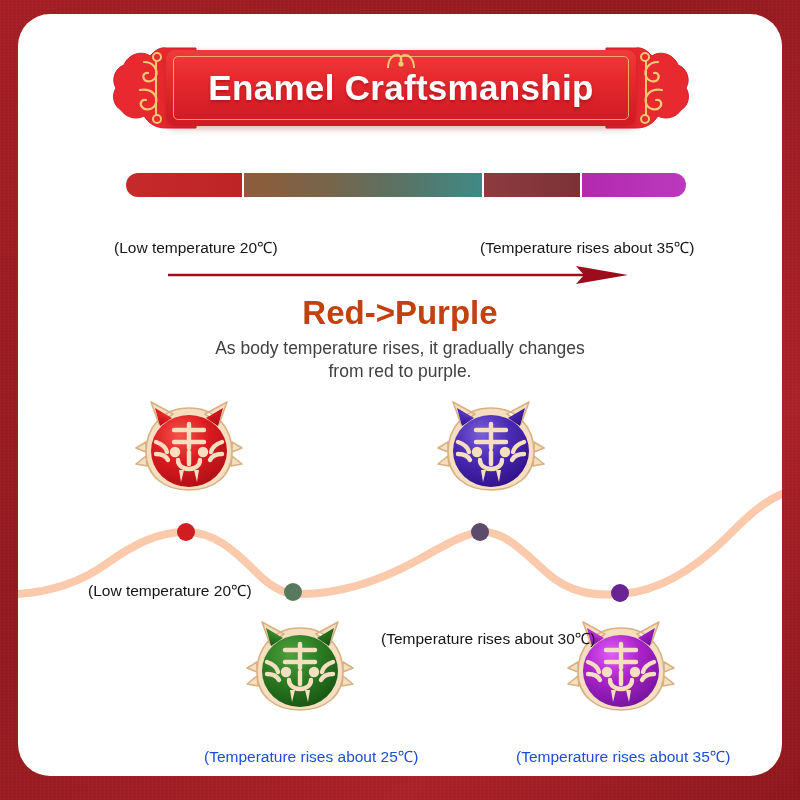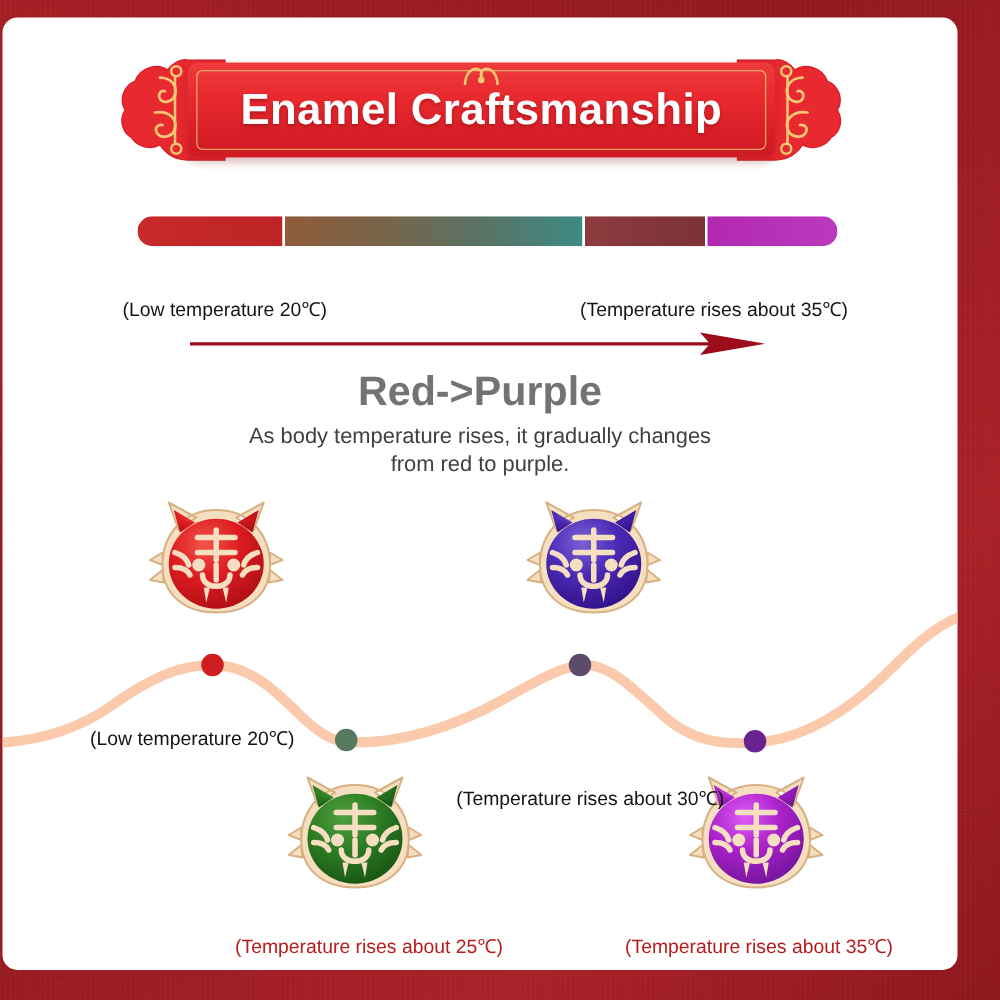--- a/index.html
+++ b/index.html
@@ -30,26 +30,26 @@
     position: absolute;
     inset: 0;
     background-image:
       repeating-linear-gradient(0deg, rgba(0,0,0,0.035) 0 1px, transparent 1px 3px),
       repeating-linear-gradient(90deg, rgba(255,255,255,0.025) 0 1px, transparent 1px 4px);
     pointer-events: none;
   }
 
   #canvas {
     position: absolute;
-    left: 2px;
+    left: 18px;
     top: 14px;
     width: 764px;
     height: 762px;
     background: #ffffff;
-    border-radius: 12px;
+    border-radius: 32px;
     overflow: hidden;
   }
 
   
   #banner-wrap {
     position: absolute;
     left: 0;
     top: 26px;
     width: 764px;
     height: 96px;
@@ -153,21 +153,21 @@
   #heading {
     position: absolute;
     left: 0;
     top: 280px;
     width: 764px;
     text-align: center;
   }
   #heading-main {
     font-size: 33px;
     font-weight: 700;
-    color: #737373;
+    color: #c2410c;
     letter-spacing: 0px;
     line-height: 1.15;
   }
   #heading-sub {
     margin-top: 5px;
     font-size: 17.5px;
     color: #404040;
     line-height: 1.34;
     white-space: pre-line;
   }
@@ -199,21 +199,21 @@
     color: #141414;
     white-space: nowrap;
   }
   #cap-20 { left: 70px;  top: 565px; }
   #cap-30 { left: 363px; top: 565px; margin-top: 48px; }
 
   
   .bottom-caption {
     position: absolute;
     font-size: 15.5px;
-    color: #b91c1c;
+    color: #1d4ed8;
     white-space: nowrap;
   }
   #cap-25 { left: 186px; top: 731px; }
   #cap-35 { left: 498px; top: 731px; }
 </style>
 </head>
 <body>
 
 <div id="page">
   <div id="frame-texture"></div>

